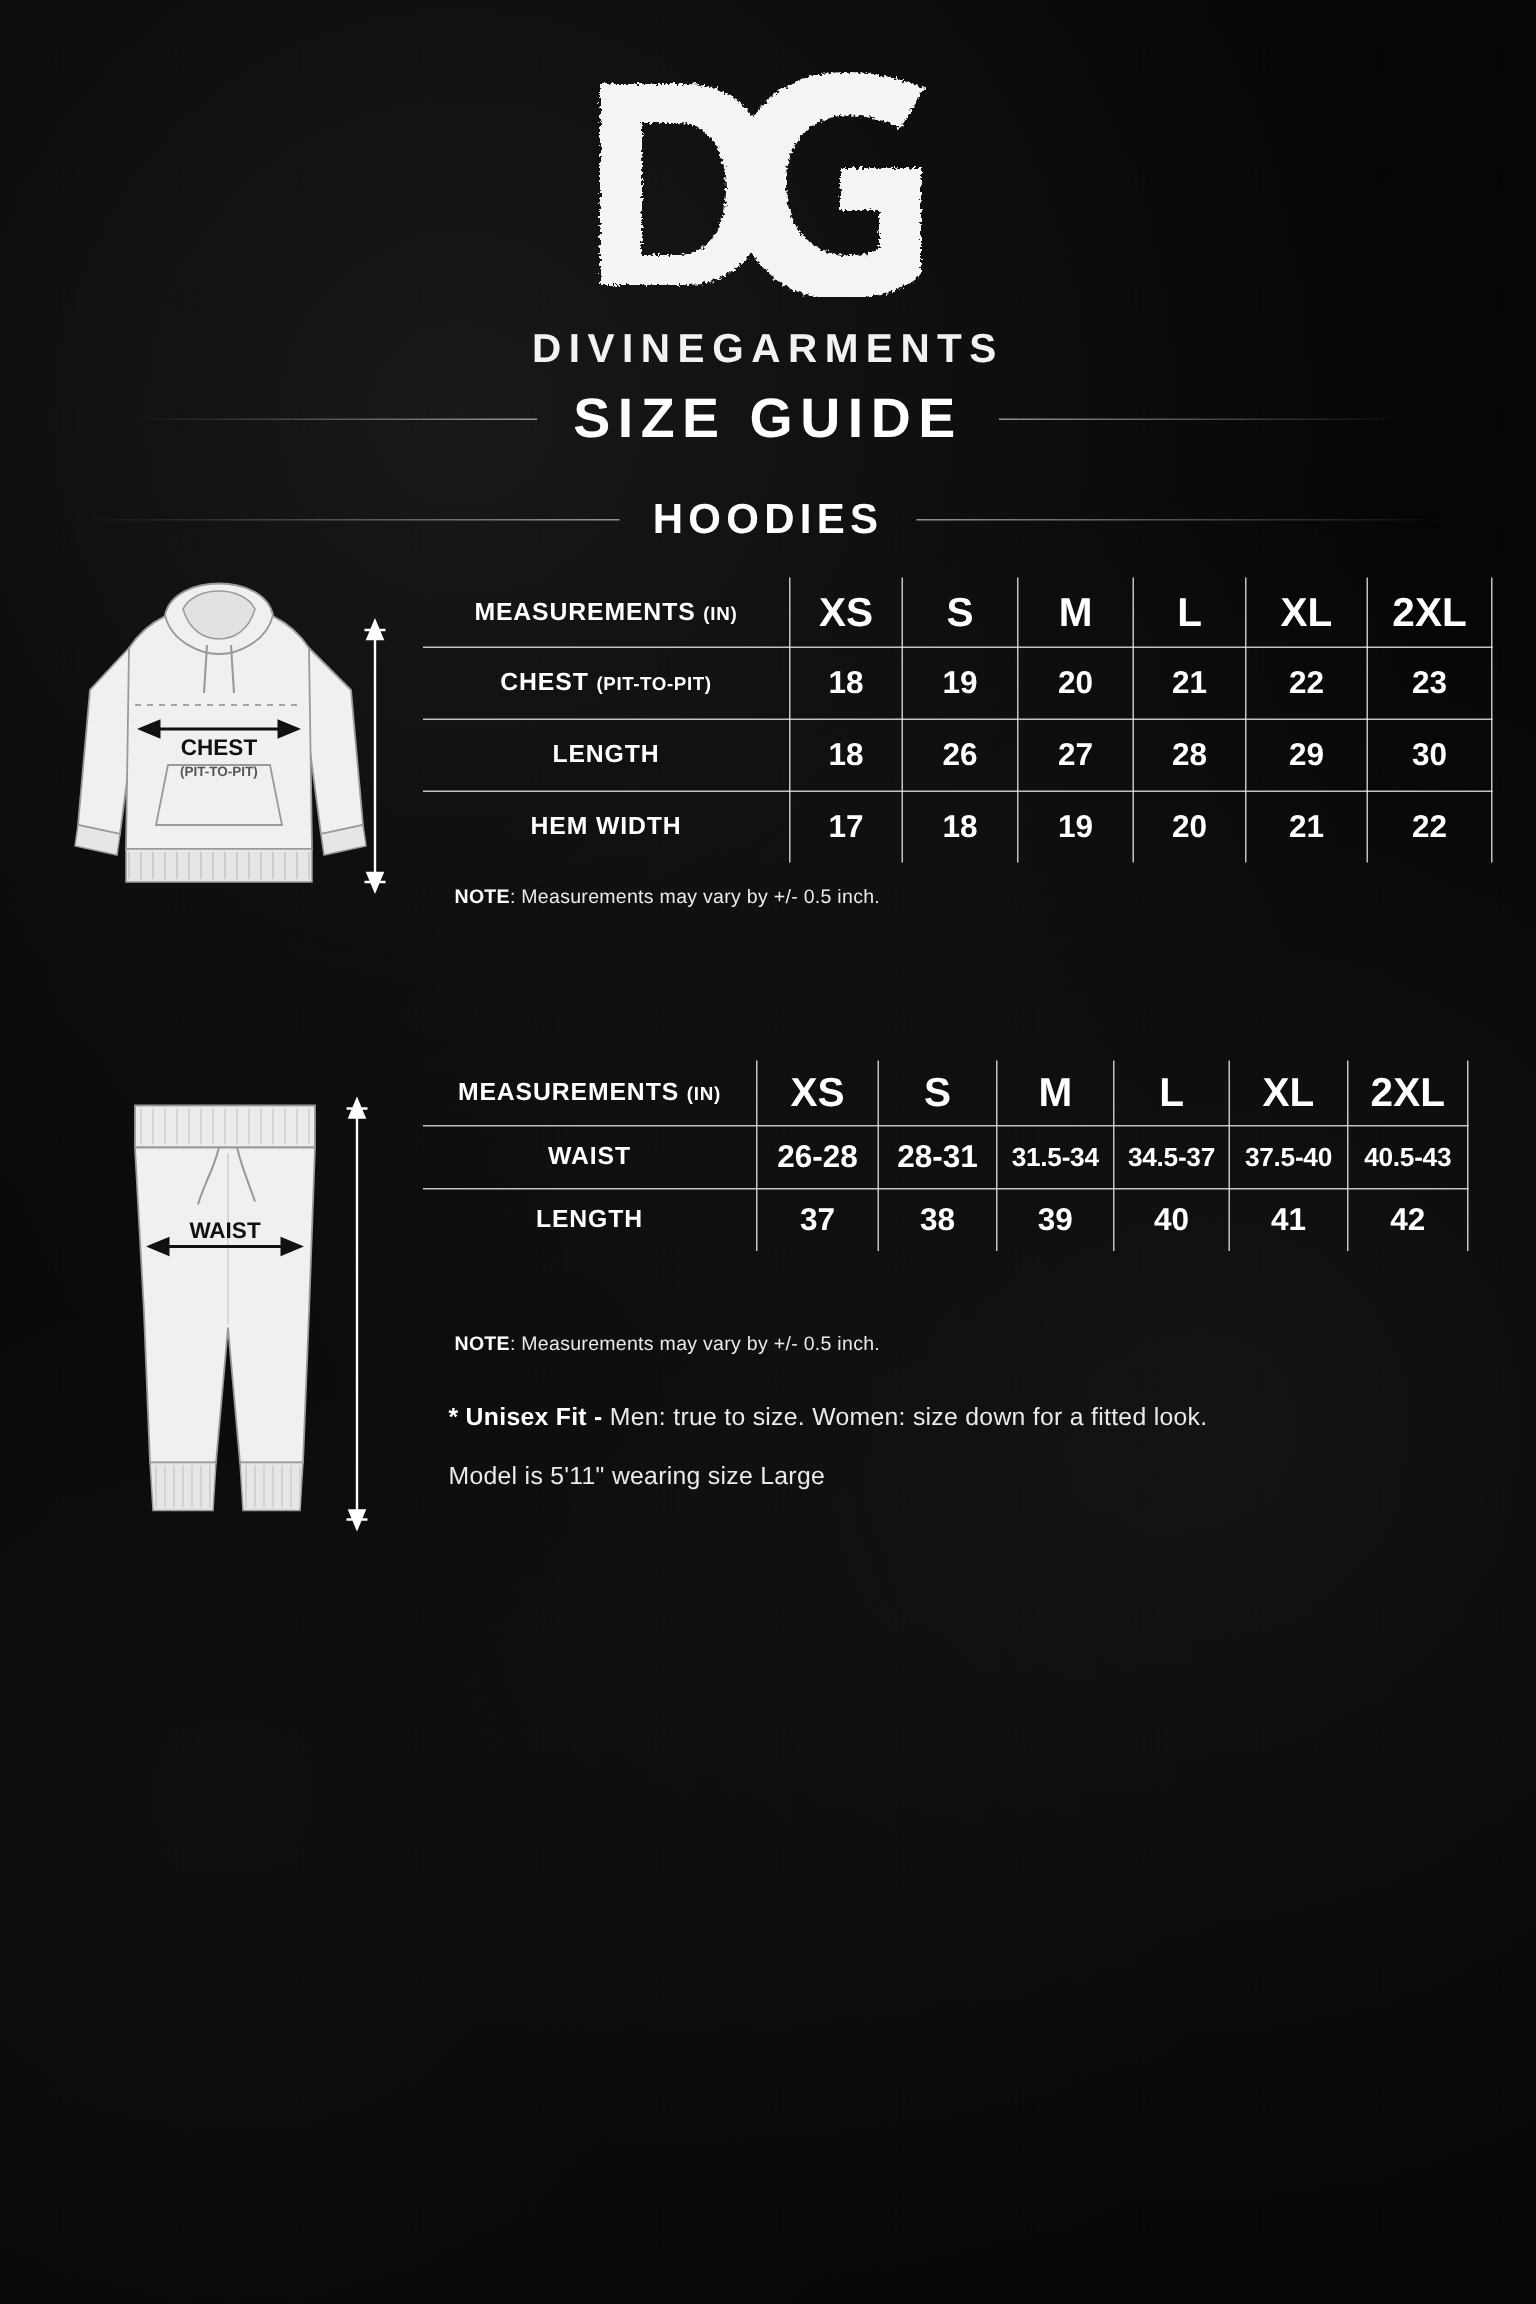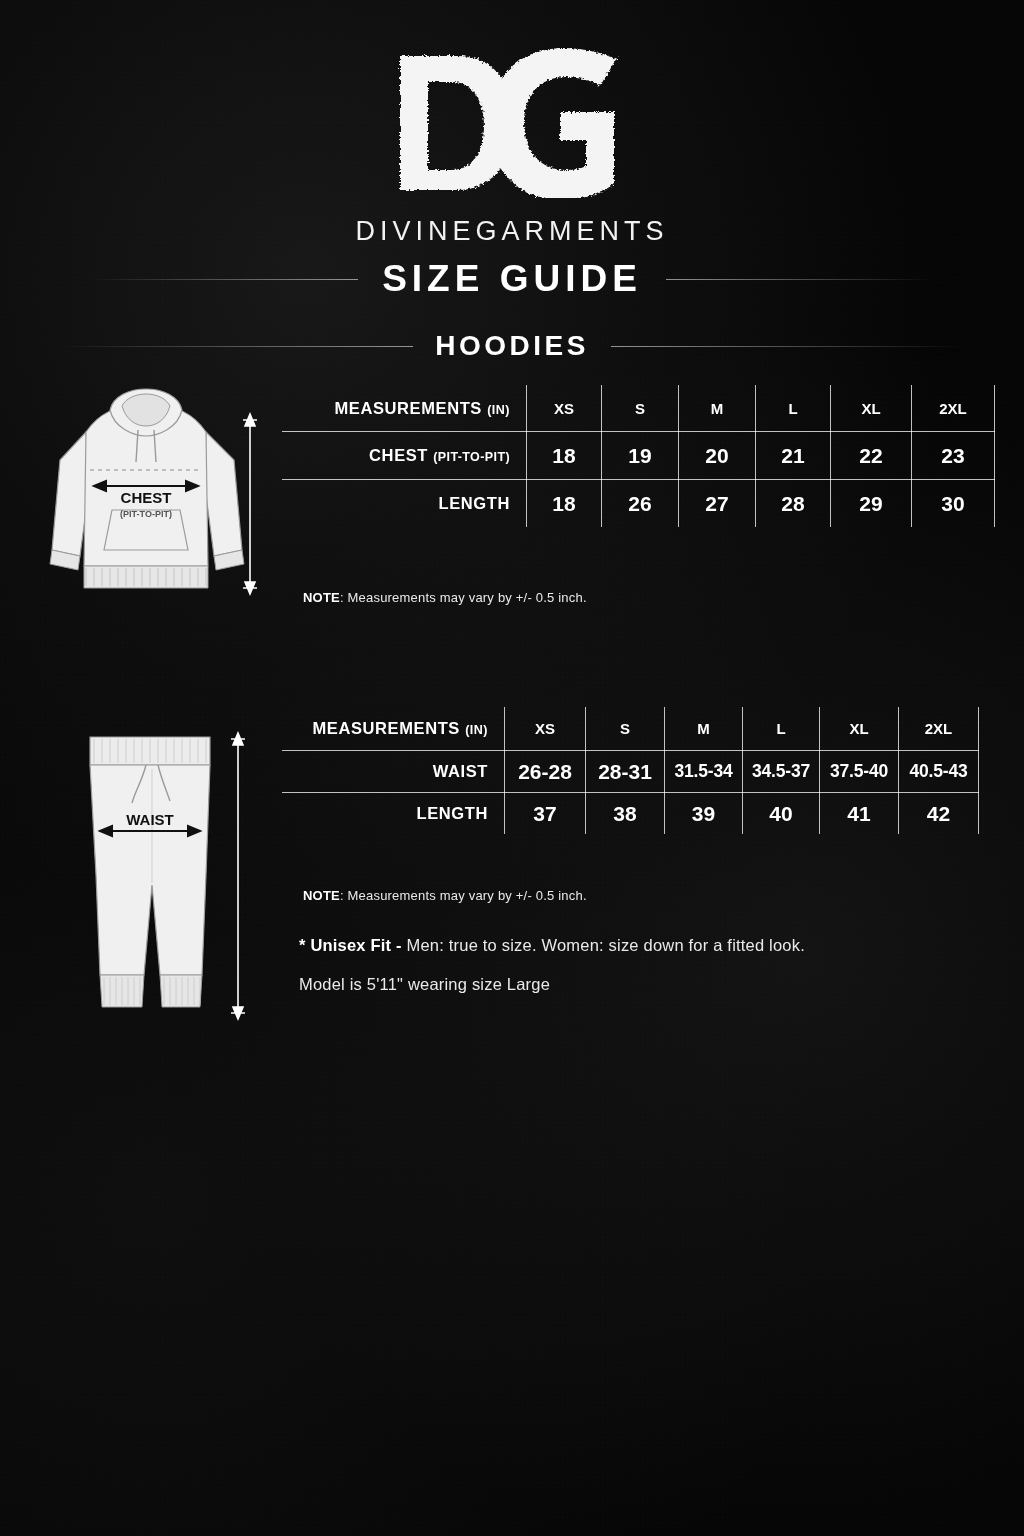--- a/index.html
+++ b/index.html
@@ -45,21 +45,21 @@
     text-align: center;
   }
   .logo-mark {
     display: inline-block;
     line-height: 0;
   }
   .brand-name {
     margin-top: 14px;
     font-size: 27px;
     letter-spacing: 5px;
-    font-weight: 400;
+    font-weight: 700;
     color: #f2f2f2;
   }
 
   
   .guide-title-row {
     position: absolute;
     top: 258px;
     left: 0;
     width: 100%;
     display: flex;
@@ -126,28 +126,28 @@
   table.size-table tr:first-child td {
     border-top: none;
   }
   table.size-table tr:first-child td:first-child {
     border-top: none;
   }
   table.size-table tr:last-child td {
     border-bottom: none;
   }
   table.size-table td.rowhead {
-    text-align: right;
+    text-align: center;
     font-size: 16.5px;
     letter-spacing: 0.6px;
     padding: 0 16px;
     white-space: nowrap;
   }
   table.size-table td.sizehead {
-    font-size: 15px;
+    font-size: 27px;
   }
   table.size-table td.val {
     font-size: 21px;
   }
   table.size-table td.val.narrow {
     font-size: 17.5px;
     letter-spacing: -0.2px;
   }
   .unit {
     font-size: 12.5px;
@@ -308,20 +308,31 @@
         <td class="rowhead" style="height:47px;">
           <span>LENGTH</span>
         </td>
         <td class="val">18</td>
         <td class="val">26</td>
         <td class="val">27</td>
         <td class="val">28</td>
         <td class="val">29</td>
         <td class="val">30</td>
       </tr>
+      <tr>
+        <td class="rowhead" style="height:47px;">
+          <span>HEM WIDTH</span>
+        </td>
+        <td class="val">17</td>
+        <td class="val">18</td>
+        <td class="val">19</td>
+        <td class="val">20</td>
+        <td class="val">21</td>
+        <td class="val">22</td>
+      </tr>
     </tbody>
       </table>
   </div>
 
   <div class="note" style="left:303px; top:590px;">
     <b>NOTE</b><span>: Measurements may vary by +/- 0.5 inch.</span>
   </div>
 
 
   <div class="illus" style="left:60px; top:725px;">

